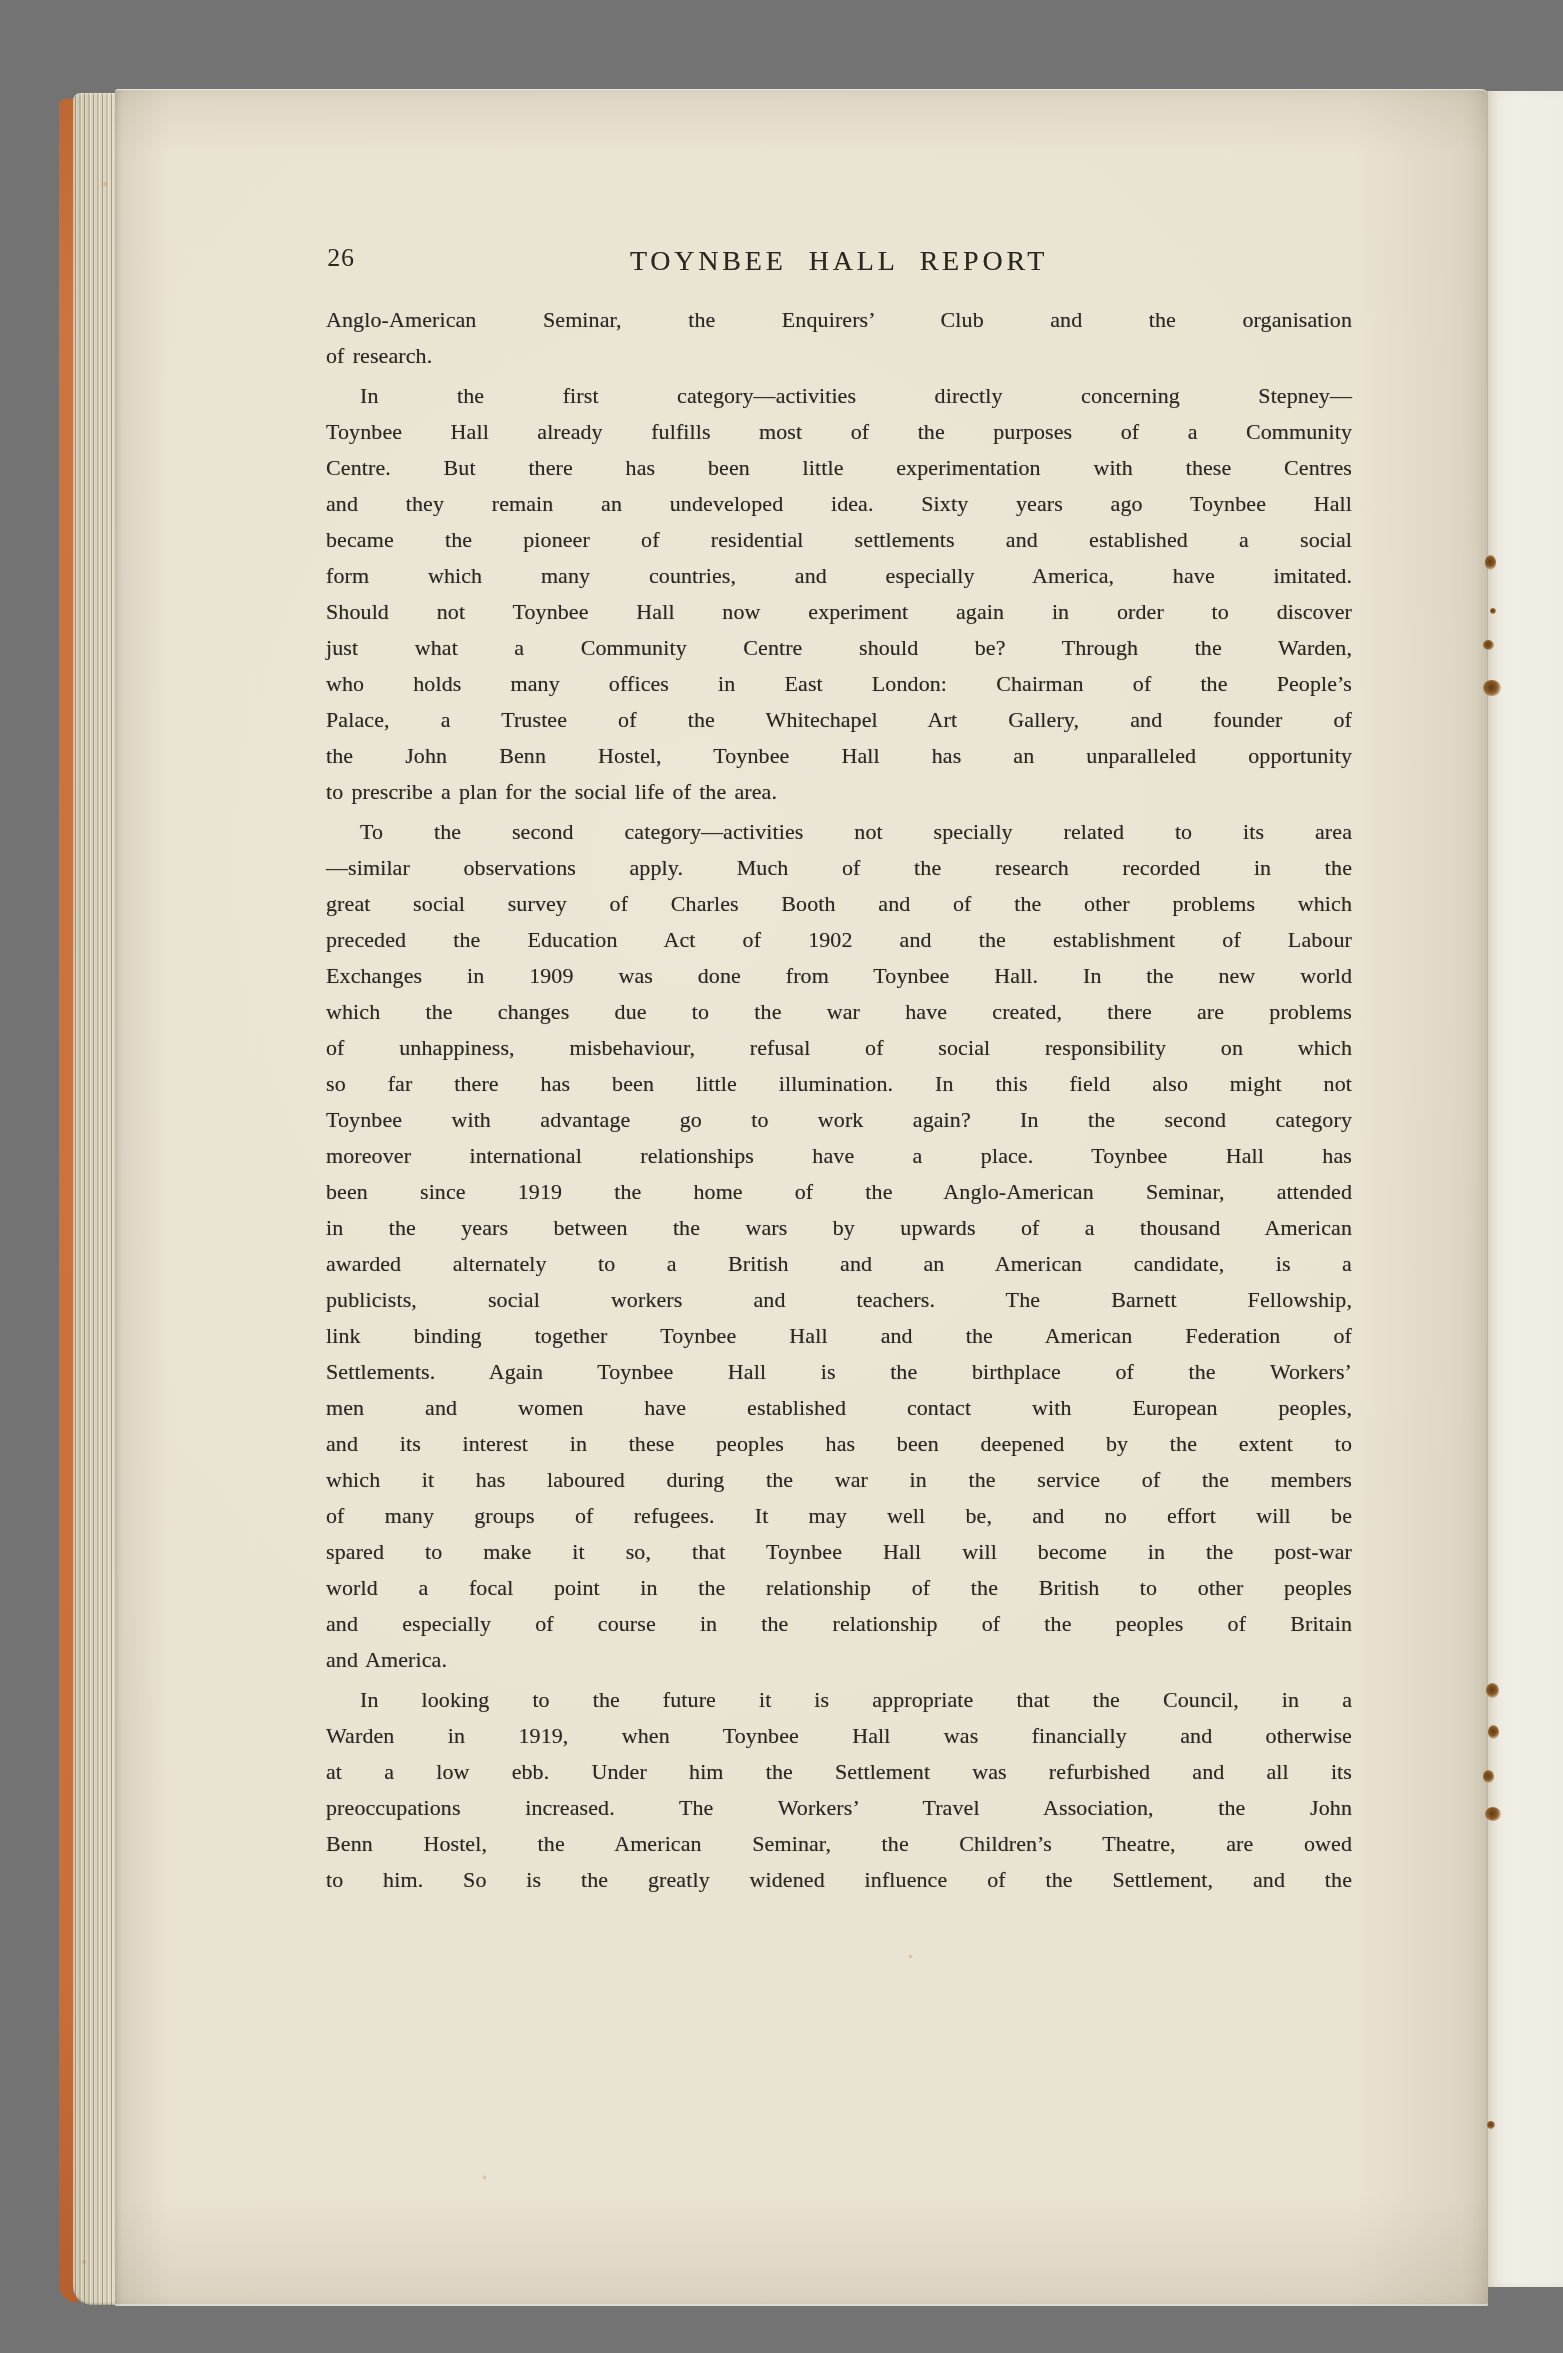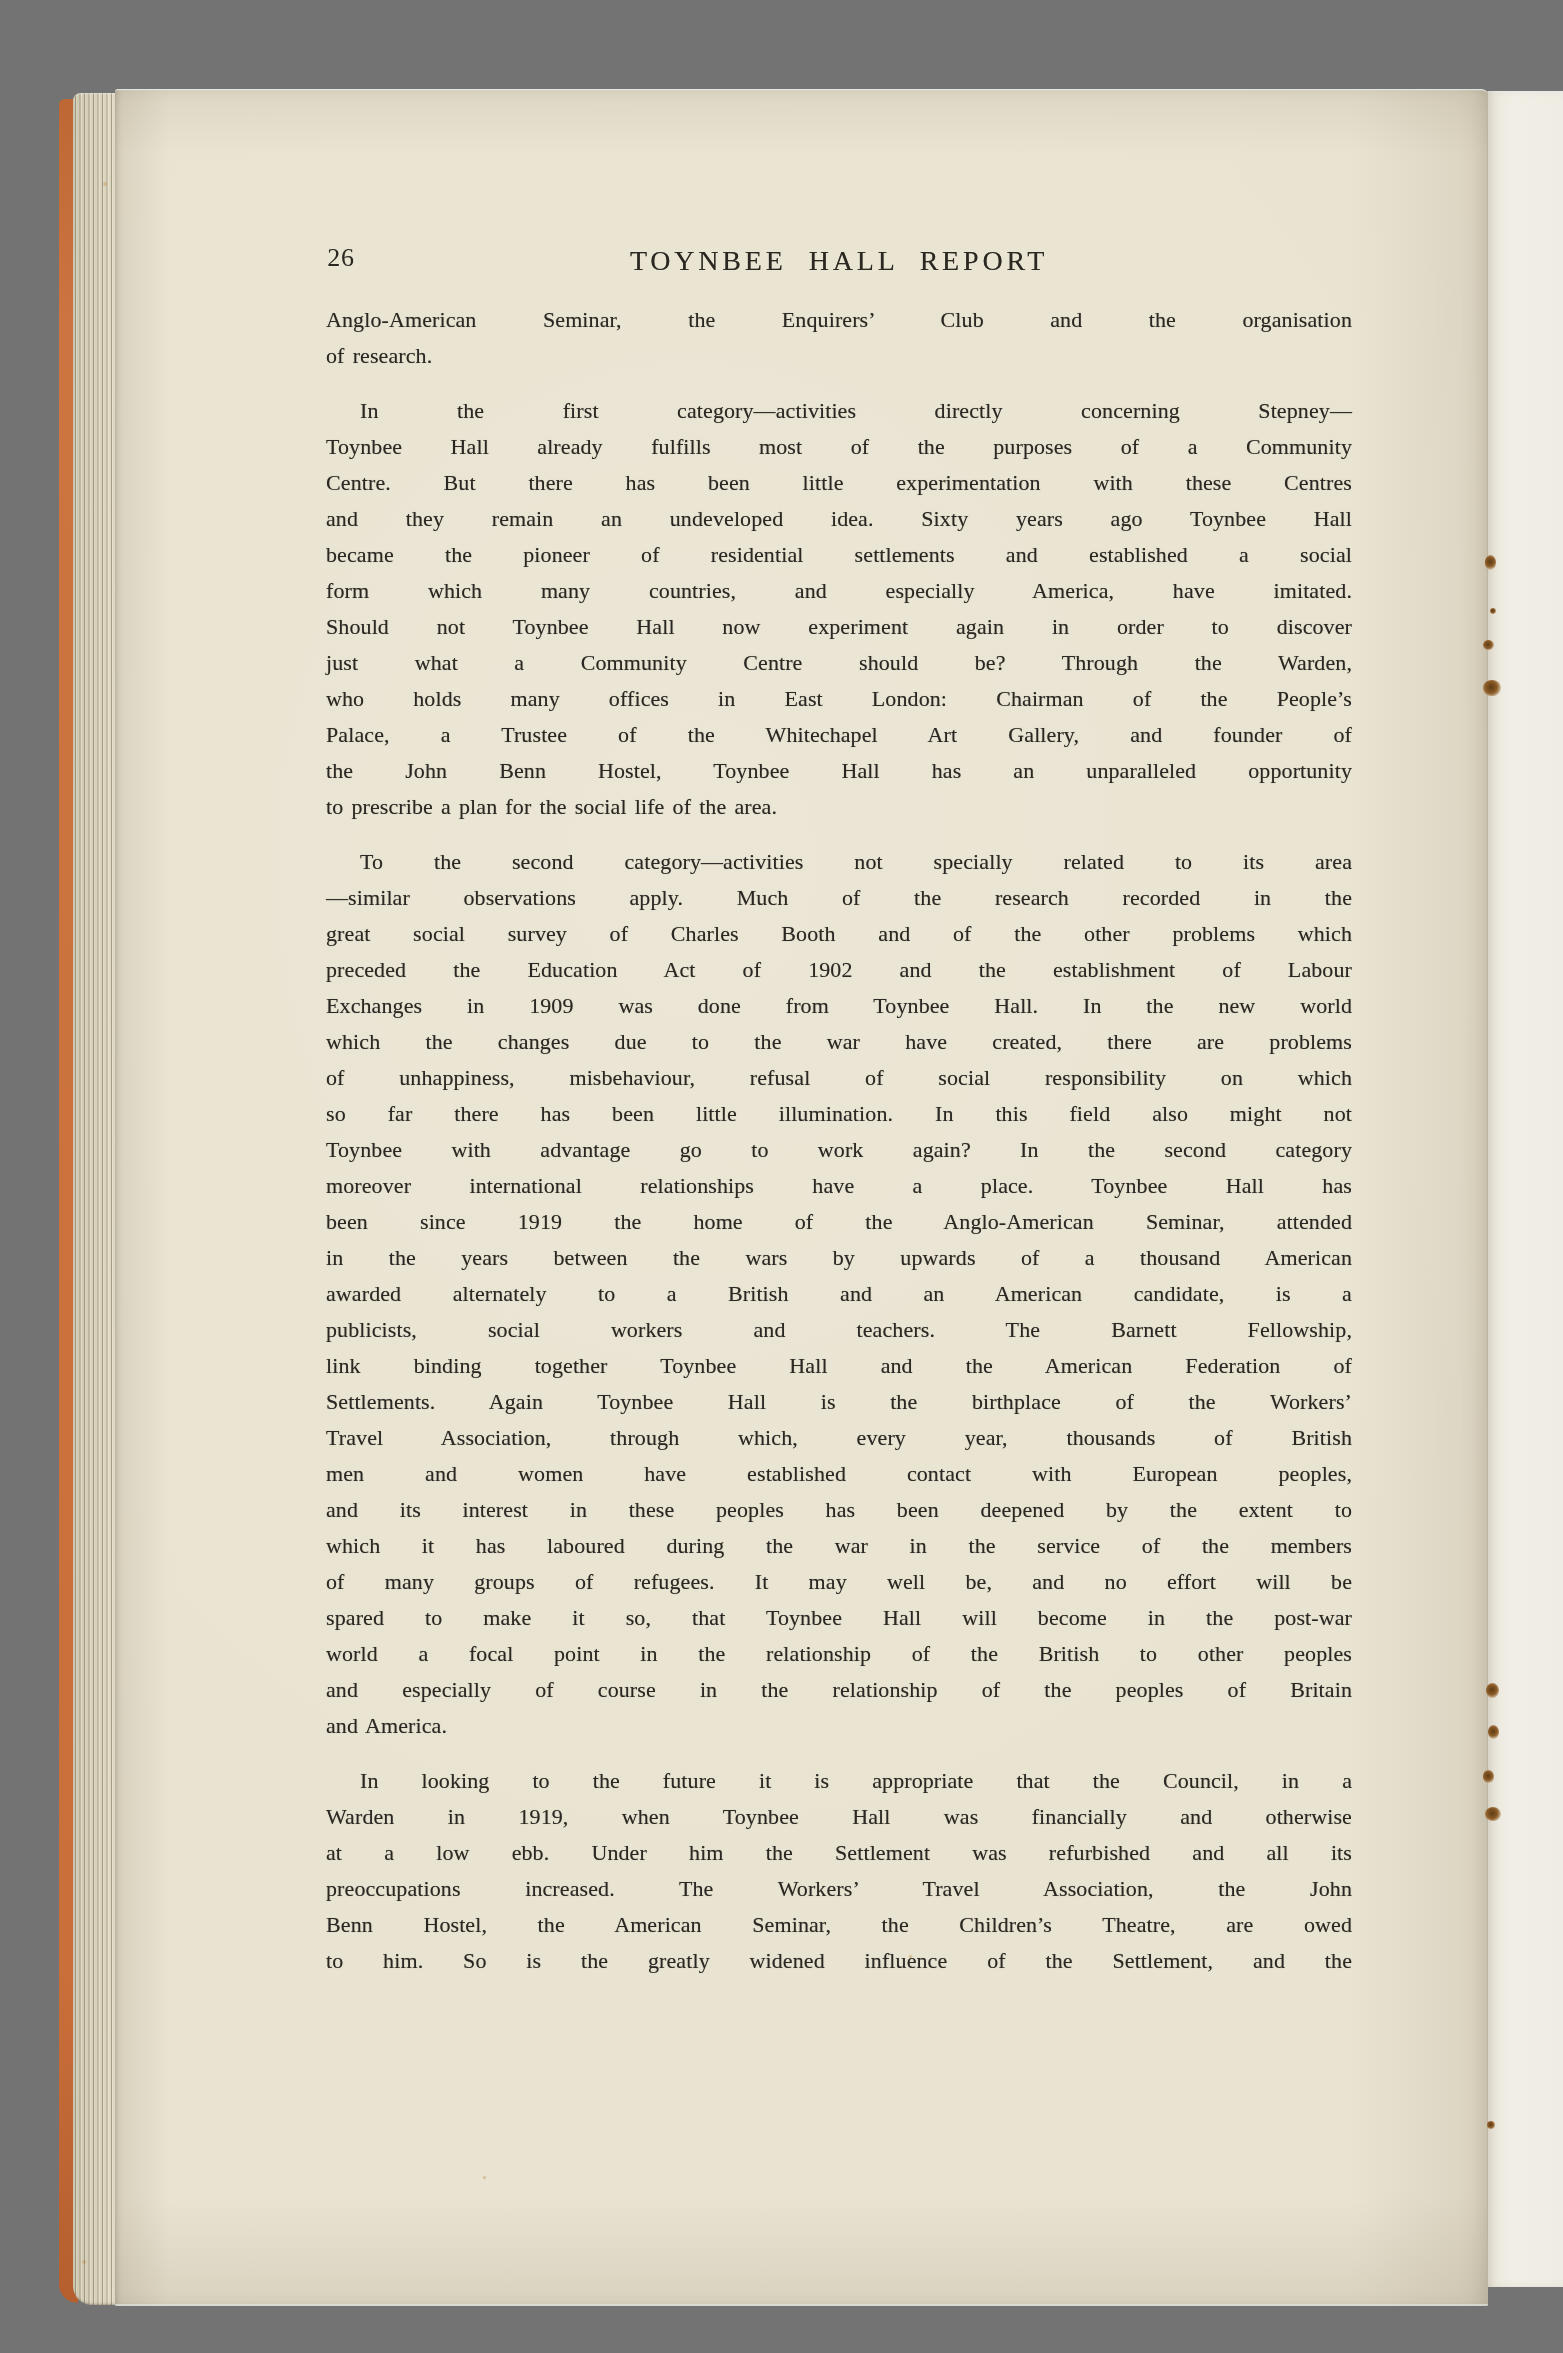--- a/index.html
+++ b/index.html
@@ -65,21 +65,21 @@
     position:absolute; left:0; right:0; top:5px; text-align:center;
     font-size:28px; letter-spacing:3.8px; word-spacing:11.3px;
     text-shadow:0 0 0.6px rgba(50,44,36,0.45);
   }
   .textcol { position:absolute; left:211px; top:213px; width:1026px; color:#2b2823; }
   .ln {
     font-size:22px; line-height:36px; letter-spacing:0.1px; word-spacing:2.5px;
     text-align:justify; text-align-last:justify;
     text-shadow:0 0 0.8px rgba(48,42,34,0.42);
   }
-  .ps { text-indent:34px; margin-top:19px; }
+  .ps { text-indent:34px; margin-top:4px; }
   .pe { text-align-last:left; }
 </style>
 </head>
 <body>
 
 <div class="photo">
 
   <div class="cover-edge"></div>
   <div class="page-stack"></div>
 
@@ -113,21 +113,20 @@
       <div class="ln">of unhappiness, misbehaviour, refusal of social responsibility on which</div>
       <div class="ln">so far there has been little illumination. In this field also might not</div>
       <div class="ln">Toynbee with advantage go to work again? In the second category</div>
       <div class="ln">moreover international relationships have a place. Toynbee Hall has</div>
       <div class="ln">been since 1919 the home of the Anglo-American Seminar, attended</div>
       <div class="ln">in the years between the wars by upwards of a thousand American</div>
       <div class="ln">awarded alternately to a British and an American candidate, is a</div>
       <div class="ln">publicists, social workers and teachers. The Barnett Fellowship,</div>
       <div class="ln">link binding together Toynbee Hall and the American Federation of</div>
       <div class="ln">Settlements. Again Toynbee Hall is the birthplace of the Workers’</div>
-      <div class="ln">Travel Association, through which, every year, thousands of British</div>
       <div class="ln">men and women have established contact with European peoples,</div>
       <div class="ln">and its interest in these peoples has been deepened by the extent to</div>
       <div class="ln">which it has laboured during the war in the service of the members</div>
       <div class="ln">of many groups of refugees. It may well be, and no effort will be</div>
       <div class="ln">spared to make it so, that Toynbee Hall will become in the post-war</div>
       <div class="ln">world a focal point in the relationship of the British to other peoples</div>
       <div class="ln">and especially of course in the relationship of the peoples of Britain</div>
       <div class="ln pe">and America.</div>
       <div class="ln ps">In looking to the future it is appropriate that the Council, in a</div>
       <div class="ln">Warden in 1919, when Toynbee Hall was financially and otherwise</div>

